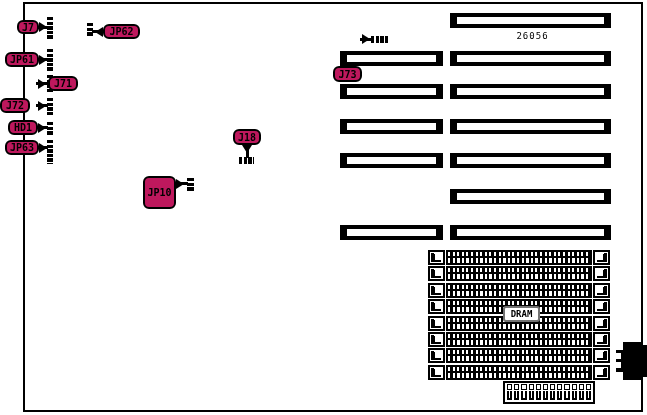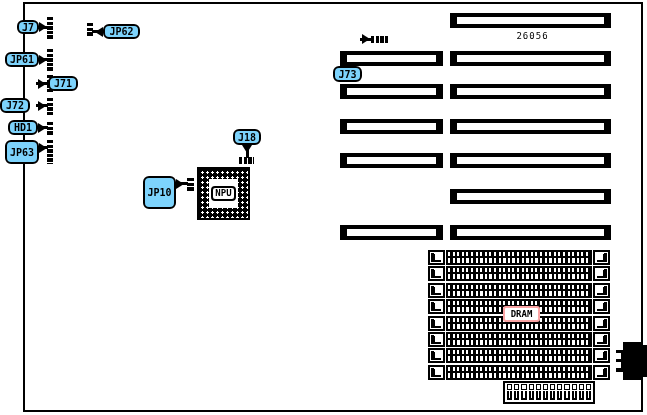--- a/index.html
+++ b/index.html
@@ -2,21 +2,21 @@
 <html><head>
 <meta charset="utf-8">
 <style>
   html,body{margin:0;padding:0;background:#fff;}
   .canvas{position:relative;width:647px;height:415px;background:#fff;overflow:hidden;
           font-family:"DejaVu Sans Mono", monospace;color:#000;}
   .abs{position:absolute;}
   .board-outline{left:23px;top:2px;width:620px;height:410px;border:2px solid #000;box-sizing:border-box;background:#fff;}
   .part-number{left:505px;top:31px;width:55px;text-align:center;font-size:9px;letter-spacing:1px;}
   
-  .callout{box-sizing:border-box;border:2px solid #000;border-radius:6px;background:#7dd3fc;
+  .callout{box-sizing:border-box;border:2px solid #000;border-radius:6px;background:#be185d;
            display:flex;align-items:center;justify-content:center;font-size:10px;font-weight:bold;z-index:5;}
   .leader-line{background:#000;z-index:4;}
   .tri{width:0;height:0;z-index:4;}
   .tri-right{border-top:5px solid transparent;border-bottom:5px solid transparent;border-left:8px solid #000;}
   .tri-left{border-top:5px solid transparent;border-bottom:5px solid transparent;border-right:8px solid #000;}
   .tri-down{border-left:5px solid transparent;border-right:5px solid transparent;border-top:8px solid #000;}
   
   .pins-v{background:repeating-linear-gradient(to bottom,transparent 0 3.4px,#fff 3.4px 4.6px),#000;}
   .pins-h{background:repeating-linear-gradient(to right,transparent 0 3.4px,#fff 3.4px 4.6px),#000;}
   
@@ -35,21 +35,21 @@
   .simm-end.l::after{right:2px;border-left:2px solid #000;}
   .simm-end.r::after{left:2px;border-right:2px solid #000;}
   .simm-end::before{content:'';position:absolute;top:1px;bottom:1px;width:3px;background:#000;}
   .simm-end.l::before{left:1px;}
   .simm-end.r::before{right:1px;}
   .simm-mid{flex:1;position:relative;background:#000;margin:0 1px;}
   .simm-mid .t{position:absolute;left:2px;right:2px;top:2px;height:4px;
                background:repeating-linear-gradient(90deg,#fff 0 2px,transparent 2px 4.6px);}
   .simm-mid .b{position:absolute;left:2px;right:2px;bottom:2px;height:5px;
                background:repeating-linear-gradient(90deg,#fff 0 2.4px,transparent 2.4px 4.6px);}
-  .dram-label{left:503px;top:306px;width:37px;height:16px;box-sizing:border-box;border:2px solid #fca5a5;border-radius:3px;
+  .dram-label{left:503px;top:306px;width:37px;height:16px;box-sizing:border-box;border:2px solid #737373;border-radius:3px;
               background:#fff;display:flex;align-items:center;justify-content:center;
               font-size:9px;font-weight:bold;z-index:6;}
   
   .power{left:503px;top:381px;width:92px;height:23px;box-sizing:border-box;border:2px solid #000;background:#fff;
          display:flex;flex-direction:column;padding:1px 2px;gap:1px;}
   .power-top{display:flex;gap:2px;height:6px;}
   .power-top span{flex:1;border:1px solid #000;}
   .power-bottom{display:flex;gap:2px;height:9px;}
   .power-bottom span{flex:1;border:2px solid #000;border-top:none;}
   .kbd{left:616px;top:341px;width:31px;height:40px;}
@@ -95,26 +95,20 @@
         <div class="stripe"></div>
       </div>
       <div class="abs slot" style="left: 340px; top: 153px; width: 103px; height: 15px;">
         <div class="stripe"></div>
       </div>
       <div class="abs slot" style="left: 340px; top: 225px; width: 103px; height: 15px;">
         <div class="stripe"></div>
       </div>
     </div>
 
-  <div class="abs npu-socket">
-    <div class="npu-pins"></div>
-    <div class="npu-center">
-      <div class="npu-label">NPU</div>
-    </div>
-  </div>
 
   <div id="simm-layer">
       <div class="abs simm" style="top: 250px;">
         <div class="simm-end l"></div>
         <div class="simm-mid">
           <div class="t"></div>
           <div class="b"></div>
         </div>
         <div class="simm-end r"></div>
       </div>
@@ -242,21 +236,21 @@
       </div>
       <div class="abs pins-v" style="left: 47px; top: 122px; width: 6px; height: 14px;"></div>
       <div class="abs leader-line" style="left: 36px; top: 126px; width: 12px; height: 3px;"></div>
       <div class="abs tri tri-right" style="left: 38px; top: 122.5px;"></div>
       <div class="abs callout" style="left: 8px; top: 120px; width: 30px; height: 15px;">
         <span>HD1</span>
       </div>
       <div class="abs pins-v" style="left: 47px; top: 140px; width: 6px; height: 24px;"></div>
       <div class="abs leader-line" style="left: 37px; top: 146px; width: 11px; height: 3px;"></div>
       <div class="abs tri tri-right" style="left: 39px; top: 142.5px;"></div>
-      <div class="abs callout" style="left: 5px; top: 140px; width: 34px; height: 24px;">
+      <div class="abs callout" style="left: 5px; top: 140px; width: 34px; height: 15px;">
         <span>JP63</span>
       </div>
       <div class="abs pins-v" style="left: 87px; top: 23px; width: 6px; height: 13px;"></div>
       <div class="abs leader-line" style="left: 92px; top: 30px; width: 13px; height: 3px;"></div>
       <div class="abs tri tri-left" style="left: 95px; top: 26.5px;"></div>
       <div class="abs callout" style="left: 103px; top: 24px; width: 37px; height: 15px;">
         <span>JP62</span>
       </div>
       <div class="abs pins-h" style="left: 371px; top: 36px; width: 18px; height: 7px;"></div>
       <div class="abs leader-line" style="left: 360px; top: 37.5px; width: 12px; height: 3px;"></div>

